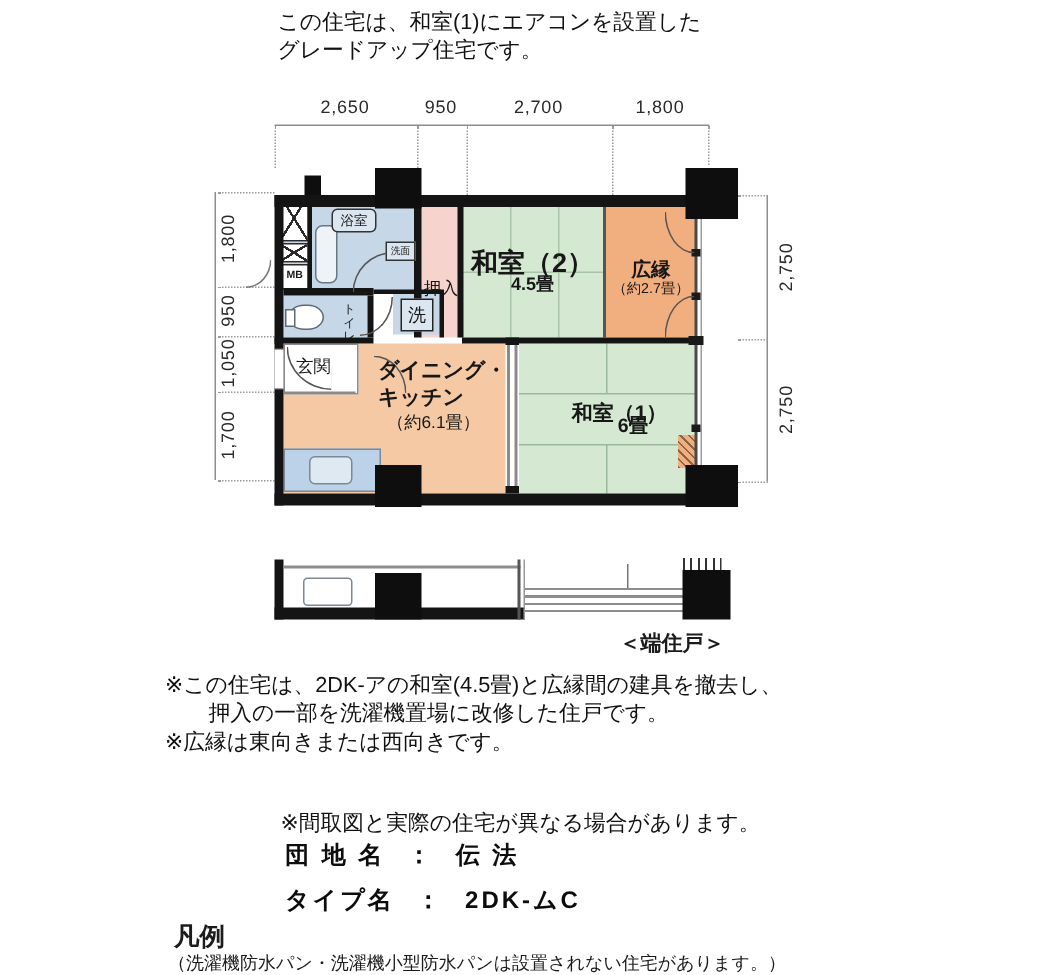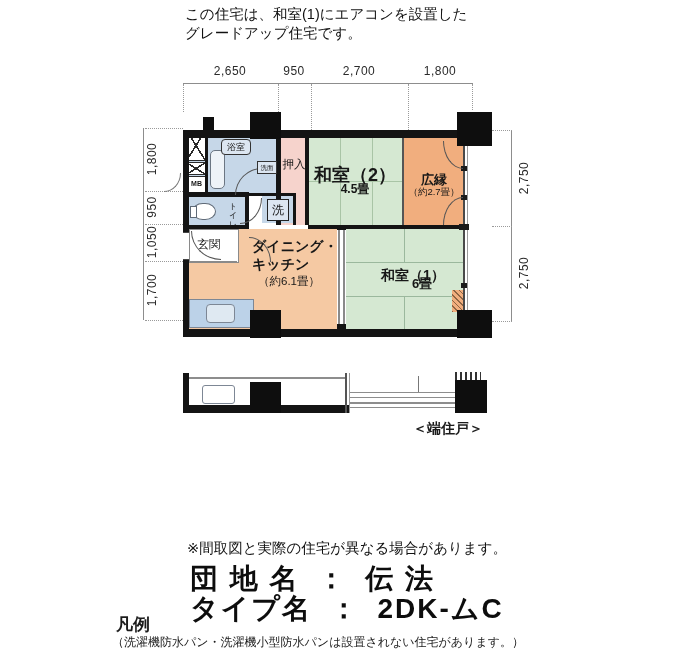--- a/index.html
+++ b/index.html
@@ -20,21 +20,21 @@
     background-image:
       linear-gradient(to top right, transparent calc(50% - .8px), #2a2a2a calc(50% - .8px), #2a2a2a calc(50% + .8px), transparent calc(50% + .8px)),
       linear-gradient(to bottom right, transparent calc(50% - .8px), #2a2a2a calc(50% - .8px), #2a2a2a calc(50% + .8px), transparent calc(50% + .8px));}
   .arc{position:absolute;}
   .tline{position:absolute;background:#a9c4a6;}
   .tline1{position:absolute;background:#9bb89d;}
   .legend-box{display:inline-block;border:1px solid #222;font-size:11px;line-height:13px;
     padding:0 1px;vertical-align:-2px;}
   .legend-x{display:inline-block;width:11px;height:11px;vertical-align:-2px;}
   .note-line{font-size:14.5px;color:#111;}
-  .big{font-size:28px;font-weight:600;letter-spacing:2px;color:#0d0d0d;}
+  .big{font-size:16px;font-weight:600;letter-spacing:2px;color:#0d0d0d;}
 </style>
 </head>
 <body>
 
 <div id="canvas">
 
   <div class="t note-line" style="left:185px;top:5px;">この住宅は、和室(1)にエアコンを設置した</div>
   <div class="t note-line" style="left:185px;top:24px;">グレードアップ住宅です。</div>
 
   <div class="dimline" style="left:183px;top:83px;width:290px;height:1px;"></div>
@@ -140,21 +140,21 @@
   <div class="arc" style="left:235px;top:168px;width:26px;height:26px;border-left:1px solid #555;border-top:1px solid #555;border-top-left-radius:100%;"></div>
   <div class="arc" style="left:240px;top:198px;width:21px;height:25px;border-right:1px solid #555;border-bottom:1px solid #555;border-bottom-right-radius:100%;"></div>
   <div class="arc" style="left:249px;top:237px;width:21px;height:24px;border-right:1px solid #555;border-top:1px solid #555;border-top-right-radius:100%;"></div>
   <div class="arc" style="left:191px;top:231px;width:29px;height:28px;border-left:1px solid #555;border-bottom:1px solid #555;border-bottom-left-radius:100%;"></div>
   <div class="arc" style="left:164px;top:173px;width:16px;height:18px;border-right:1px solid #777;border-bottom:1px solid #777;border-bottom-right-radius:100%;"></div>
   <div class="arc" style="left:443px;top:141px;width:19px;height:27px;border-left:1px solid #555;border-bottom:1px solid #555;border-bottom-left-radius:100%;"></div>
   <div class="arc" style="left:443px;top:197px;width:19px;height:27px;border-left:1px solid #555;border-top:1px solid #555;border-top-left-radius:100%;"></div>
 
   <div class="roomlabel" style="left:221px;top:139px;width:28px;height:14px;border:1px solid #333;border-radius:4px;background:#dce6f1;font-size:9px;line-height:14px;">浴室</div>
   <div class="roomlabel" style="left:257px;top:161px;width:18px;height:11px;border:1px solid #333;background:#dce6f1;font-size:6.5px;line-height:11px;">洗面</div>
-  <div class="roomlabel" style="left:280px;top:157px;width:28px;font-size:11.5px;">押入</div>
+  <div class="roomlabel" style="left:280px;top:185px;width:28px;font-size:11.5px;">押入</div>
   <div class="roomlabel" style="left:308px;top:163px;width:94px;font-size:18px;font-weight:600;">和室（2）</div>
   <div class="roomlabel" style="left:308px;top:181px;width:94px;font-size:12px;font-weight:600;">4.5畳</div>
   <div class="roomlabel" style="left:404px;top:171px;width:60px;font-size:13px;font-weight:600;">広縁</div>
   <div class="roomlabel" style="left:399px;top:186px;width:70px;font-size:9.5px;">（約2.7畳）</div>
   <div class="roomlabel" style="left:225px;top:196px;width:14px;height:30px;font-size:8px;writing-mode:vertical-rl;line-height:14px;">トイレ</div>
   <div class="roomlabel" style="left:267px;top:199px;width:20px;height:20px;border:1.5px solid #222;background:#dce6f1;font-size:12px;line-height:20px;">洗</div>
   <div class="roomlabel" style="left:191px;top:237px;width:36px;font-size:11.5px;">玄関</div>
   <div class="roomlabel" style="left:252px;top:238px;width:86px;text-align:left;font-size:14px;font-weight:600;">ダイニング・</div>
   <div class="roomlabel" style="left:252px;top:256px;width:86px;text-align:left;font-size:14px;font-weight:600;">キッチン</div>
   <div class="roomlabel" style="left:258px;top:274px;width:80px;text-align:left;font-size:11.5px;">（約6.1畳）</div>
@@ -170,20 +170,23 @@
   <div class="abs" style="left:349px;top:373px;width:1px;height:40px;background:#999;"></div>
   <div class="abs" style="left:418px;top:376px;width:1px;height:17px;background:#777;"></div>
   <div class="abs" style="left:350px;top:392px;width:107px;height:16px;
        background-image:repeating-linear-gradient(to bottom, #8d8d8d 0 1.5px, transparent 1.5px 5px);"></div>
   <div class="abs" style="left:455px;top:372px;width:26px;height:8px;
        background-image:repeating-linear-gradient(90deg, #333 0 1.5px, transparent 1.5px 5px);"></div>
   <div class="col" style="left:455px;top:380px;width:32px;height:33px;"></div>
 
   <div class="t" style="left:413px;top:420px;font-size:14px;font-weight:600;">＜端住戸＞</div>
 
+  <div class="t note-line" style="left:110px;top:447px;">※この住宅は、2DK-アの和室(4.5畳)と広縁間の建具を撤去し、</div>
+  <div class="t note-line" style="left:139px;top:466px;">押入の一部を洗濯機置場に改修した住戸です。</div>
+  <div class="t note-line" style="left:110px;top:485px;">※広縁は東向きまたは西向きです。</div>
 
   <div class="t note-line" style="left:187px;top:539px;">※間取図と実際の住宅が異なる場合があります。</div>
   <div class="t big" style="left:190px;top:560px;">
     <span>団 地 名</span>
     <span style="margin:0 8px;">：</span>
     <span>伝 法</span>
   </div>
   <div class="t big" style="left:190px;top:590px;">
     <span>タイプ名</span>
     <span style="margin:0 8px;">：</span>

